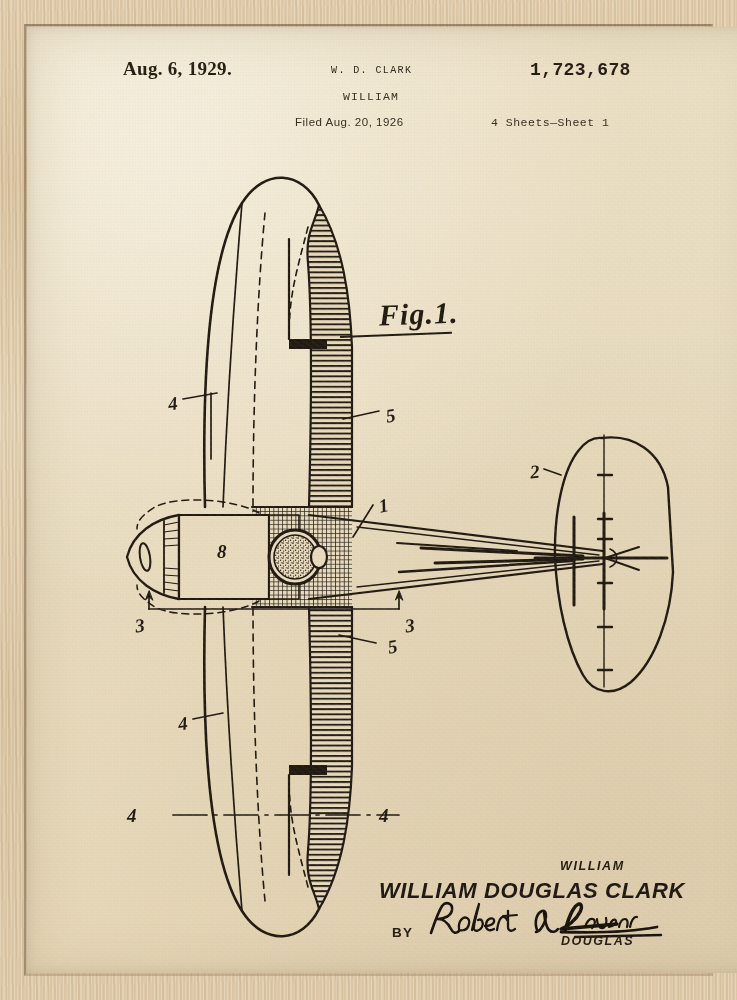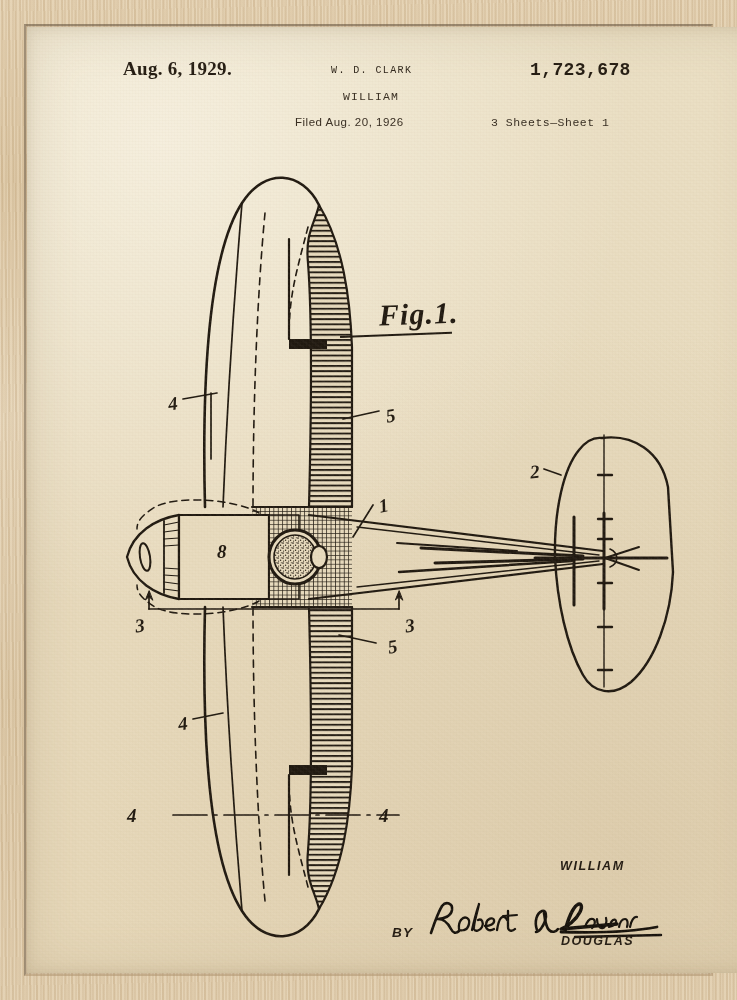--- a/index.html
+++ b/index.html
@@ -115,21 +115,21 @@
     font-size:12.5px;color:#221a11;letter-spacing:1.6px;
   }
   .ftr-name{
     position:absolute;left:352px;top:851px;
     font-family:"Liberation Sans",sans-serif;font-style:italic;font-weight:bold;
     font-size:22px;color:#1d1710;letter-spacing:.6px;
     white-space:nowrap;
   }
   .ftr-by{
     position:absolute;left:365px;top:898px;
-    font-family:"Liberation Sans",sans-serif;font-style:italic;font-weight:bold;
+    font-family:"Liberation Sans",sans-serif;font-weight:bold;
     font-size:13.5px;color:#221a11;letter-spacing:1.3px;
   }
   .ftr-attorney{
     position:absolute;left:534px;top:907px;
     font-family:"Liberation Sans",sans-serif;font-style:italic;font-weight:bold;
     font-size:12.5px;color:#221a11;letter-spacing:1.5px;
   }
   .sig-svg{position:absolute;left:398px;top:872px;}
 </style>
 </head>
@@ -139,21 +139,21 @@
   <div class="frame-grain"></div>
   <div class="bevel"></div>
 
   <div class="paper">
 
     <div class="hdr-date">Aug. 6, 1929.</div>
     <div class="hdr-name">W. D. CLARK</div>
     <div class="hdr-num">1,723,678</div>
     <div class="hdr-title">WILLIAM</div>
     <div class="hdr-filed">Filed Aug. 20, 1926</div>
-    <div class="hdr-sheets">3 Sheets—Sheet  1</div>
+    <div class="hdr-sheets">4 Sheets—Sheet  1</div>
 
     <svg class="drawing" width="683" height="946" viewBox="0 0 683 946" style="position:absolute;left:0;top:0;">
       <defs>
 
         <pattern id="ribs" width="6" height="5.2" patternUnits="userSpaceOnUse">
           <rect width="6" height="5.2" fill="#e7dabd"></rect>
           <rect width="6" height="1.9" fill="#241d14"></rect>
         </pattern>
         <pattern id="ribsFine" width="6" height="3.6" patternUnits="userSpaceOnUse">
           <rect width="6" height="3.6" fill="#e7dabd"></rect>
@@ -292,20 +292,21 @@
     <div class="ref" style="left:503px;top:434px;transform:rotate(-6deg);">2</div>
     <div class="ref" style="left:190px;top:514px;">8</div>
     <div class="ref" style="left:108px;top:588px;transform:rotate(-8deg);">3</div>
     <div class="ref" style="left:378px;top:588px;transform:rotate(-8deg);">3</div>
     <div class="ref" style="left:361px;top:609px;transform:rotate(-10deg);">5</div>
     <div class="ref" style="left:151px;top:686px;transform:rotate(-8deg);">4</div>
     <div class="ref" style="left:100px;top:778px;">4</div>
     <div class="ref" style="left:352px;top:778px;">4</div>
 
     <div class="ftr-inventor">WILLIAM</div>
+    <div class="ftr-name">WILLIAM DOUGLAS CLARK</div>
     <div class="ftr-by">BY</div>
 
     <svg class="sig-svg" width="240" height="48" viewBox="0 0 240 48">
       <g fill="none" stroke="#17120c" stroke-linecap="round" stroke-linejoin="round">
 
         <path d="M6 34 C10 22 14 12 17 7 C21 2 28 4 27 11 C26 17 19 20 13 20 C19 20 23 24 26 30 C28 34 31 35 34 32" stroke-width="2.6"></path>
 
         <path d="M34 30 C33 22 38 17 42 19 C46 21 44 30 39 31 C36 32 34 31 34 30 Z" stroke-width="2.3"></path>
         <path d="M47 31 C49 22 52 11 54 5 C52 15 48 26 49 30 C50 33 55 32 57 28 C59 24 57 19 53 21" stroke-width="2.3"></path>
         <path d="M60 27 C65 27 70 25 69 21 C68 18 62 19 61 25 C60 30 64 33 69 30" stroke-width="2.3"></path>

